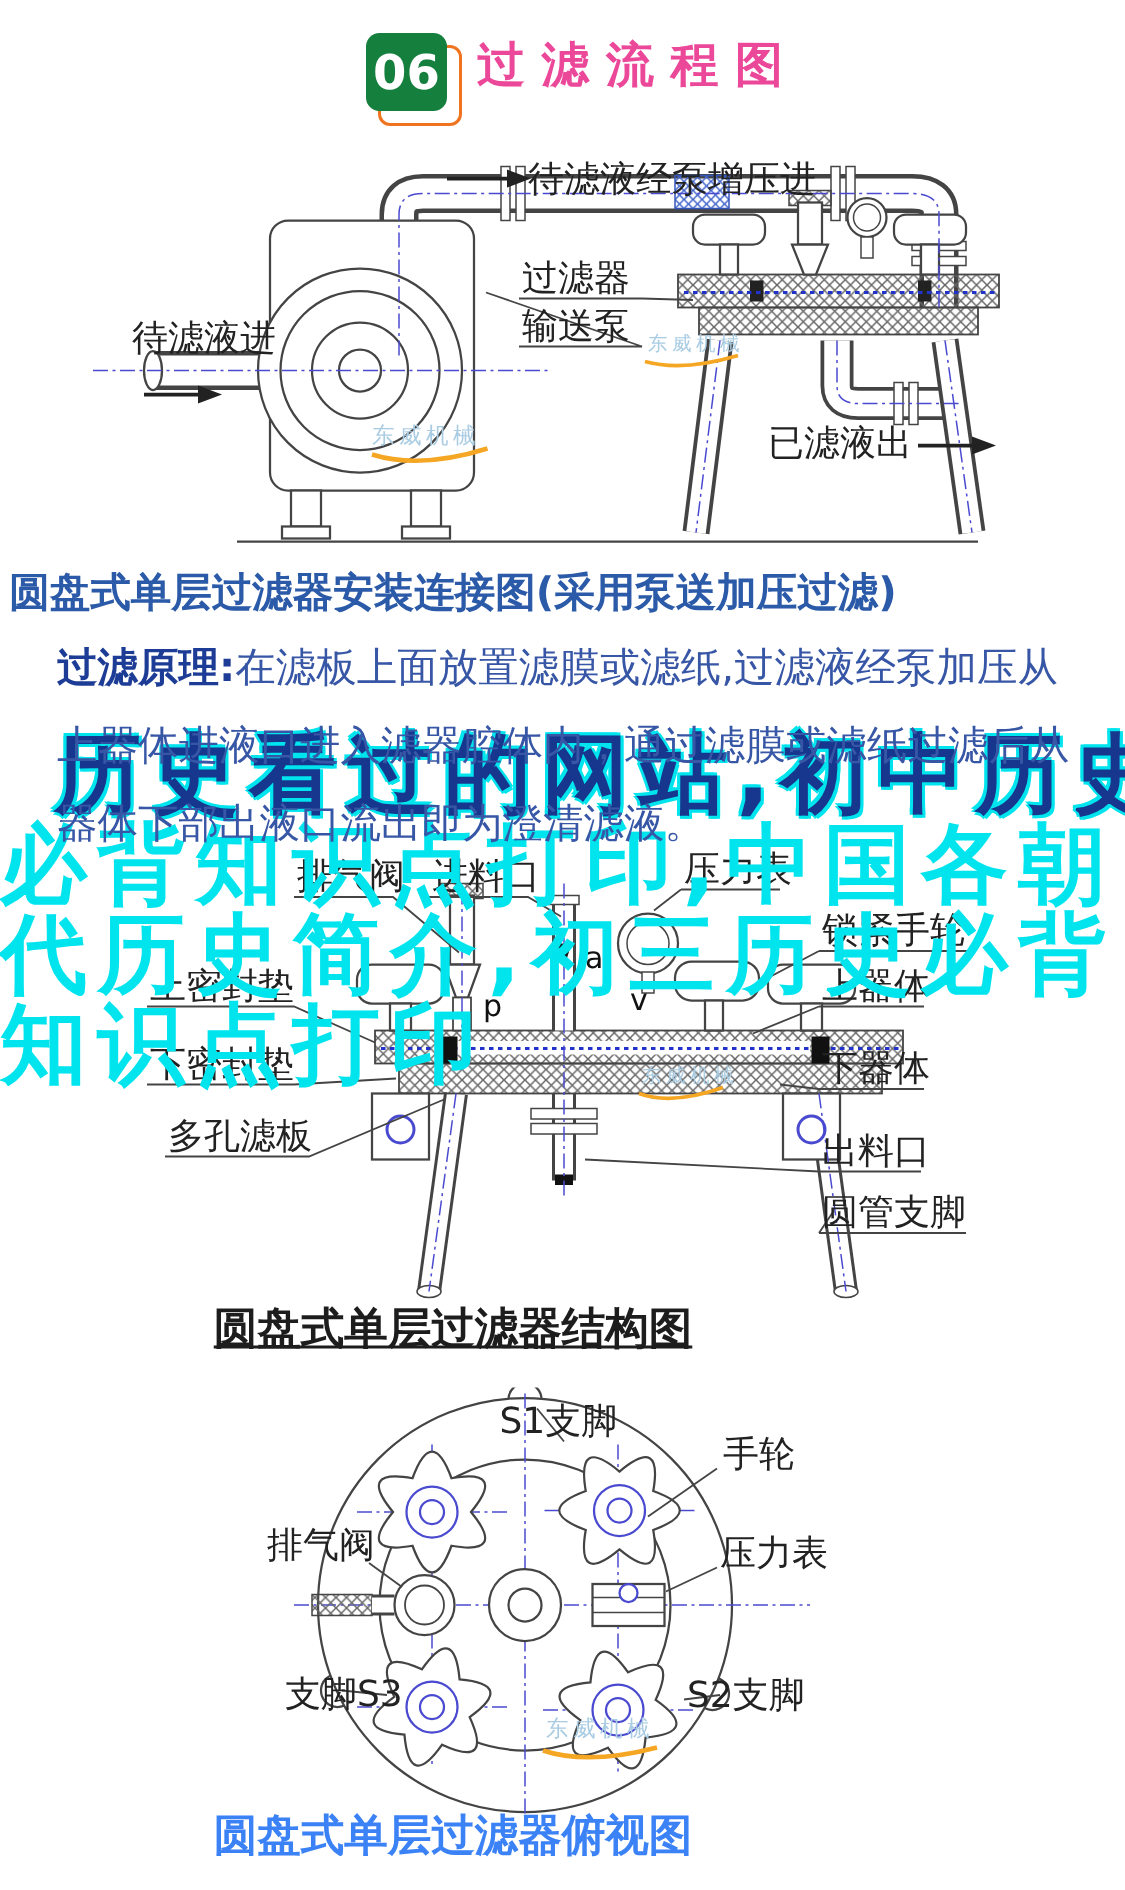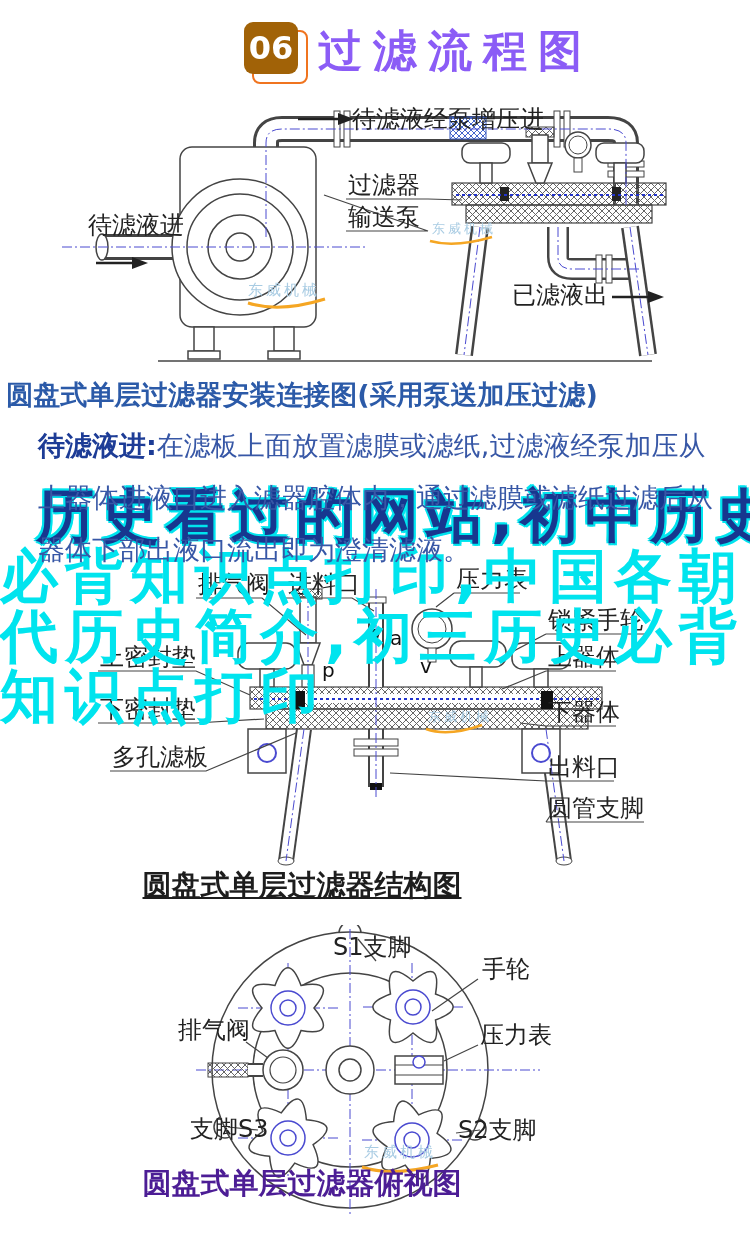--- a/index.html
+++ b/index.html
@@ -4,28 +4,28 @@
 <style>
   html,body{margin:0;padding:0;}
   body{
     width:750px;height:1260px;position:relative;background:#fff;overflow:hidden;
     font-family:"DejaVu Sans","Liberation Sans",sans-serif;
   }
   .abs{position:absolute;}
   
   .hdr{top:8px;left:0;width:750px;height:72px;z-index:6;}
   .badge-shadow{left:252px;top:22px;width:52px;height:50px;border:2px solid #f0741f;border-radius:8px;background:#fff;}
-  .badge{left:244px;top:14px;width:54px;height:52px;background:#a16207;border-radius:9px;color:#fff;
+  .badge{left:244px;top:14px;width:54px;height:52px;background:#15803d;border-radius:9px;color:#fff;
          font-size:32px;font-weight:700;display:flex;align-items:center;justify-content:center;}
-  .page-title{left:318px;top:14px;font-size:44px;font-weight:700;color:#8b5cf6;letter-spacing:11px;white-space:nowrap;}
+  .page-title{left:318px;top:14px;font-size:32px;font-weight:700;color:#ec4899;letter-spacing:11px;white-space:nowrap;}
   
   .cap{width:604px;text-align:center;font-weight:700;z-index:6;}
   .cap-blue{top:377px;font-size:27px;color:#2b5aa8;}
   .cap-dark1{top:866px;font-size:29px;color:#1d1d1d;text-decoration:underline;}
-  .cap-dark2{top:1164px;font-size:29px;color:#4c1d95;}
+  .cap-dark2{top:1204px;font-size:29px;color:#3b82f6;}
   
   .principle{top:420px;left:38px;width:680px;z-index:5;color:#3757a6;
              font-size:27px;line-height:52px;font-weight:500;}
   .principle b{color:#1d3c96;font-weight:700;}
   
   .overlay{top:486px;left:0;width:750px;z-index:4;}
   .ov-line{font-size:58px;line-height:60px;font-weight:700;letter-spacing:7px;white-space:nowrap;}
   .ov-cyan{color:#00e4ee;}
   .ov-navy{color:#17378f;text-shadow:2px 0 0 #00e4ee,-2px 0 0 #00e4ee,0 2px 0 #00e4ee,0 -2px 0 #00e4ee,2px 2px 0 #00e4ee,-2px -2px 0 #00e4ee;padding-left:36px;}
   .ov-center{text-align:left;}
@@ -140,21 +140,21 @@
   <g>
     <text class="wm" x="248" y="210" font-size="15">东威机械</text>
     <path d="M248,218 Q280,228 325,214" stroke="#f5a623" stroke-width="3" fill="none"></path>
     <text class="wm" x="432" y="148" font-size="13">东威机械</text>
     <path d="M430,156 Q455,163 492,152" stroke="#f5a623" stroke-width="2.5" fill="none"></path>
   </g>
 </svg>
 
 <div class="abs cap cap-blue">圆盘式单层过滤器安装连接图(采用泵送加压过滤)</div>
 
-<div class="abs principle"><b>待滤液进:</b><span>在滤板上面放置滤膜或滤纸,过滤液经泵加压从上</span><span>器体进液口进入滤器腔体内，通过滤膜或滤纸过滤后从器体</span><span>下部出液口流出即为澄清滤液。</span></div>
+<div class="abs principle"><b>过滤原理:</b><span>在滤板上面放置滤膜或滤纸,过滤液经泵加压从上</span><span>器体进液口进入滤器腔体内，通过滤膜或滤纸过滤后从器体</span><span>下部出液口流出即为澄清滤液。</span></div>
 
 <div class="abs overlay">
   <div class="ov-line ov-navy">历史看过的网站,初中历史</div>
   <div class="ov-line ov-cyan">必背知识点打印,中国各朝</div>
   <div class="ov-line ov-cyan">代历史简介,初三历史必背</div>
   <div class="ov-line ov-cyan ov-center">知识点打印</div>
 </div>
 
 <svg class="abs d2" width="750" height="330" viewBox="0 0 750 330">
   <g>

